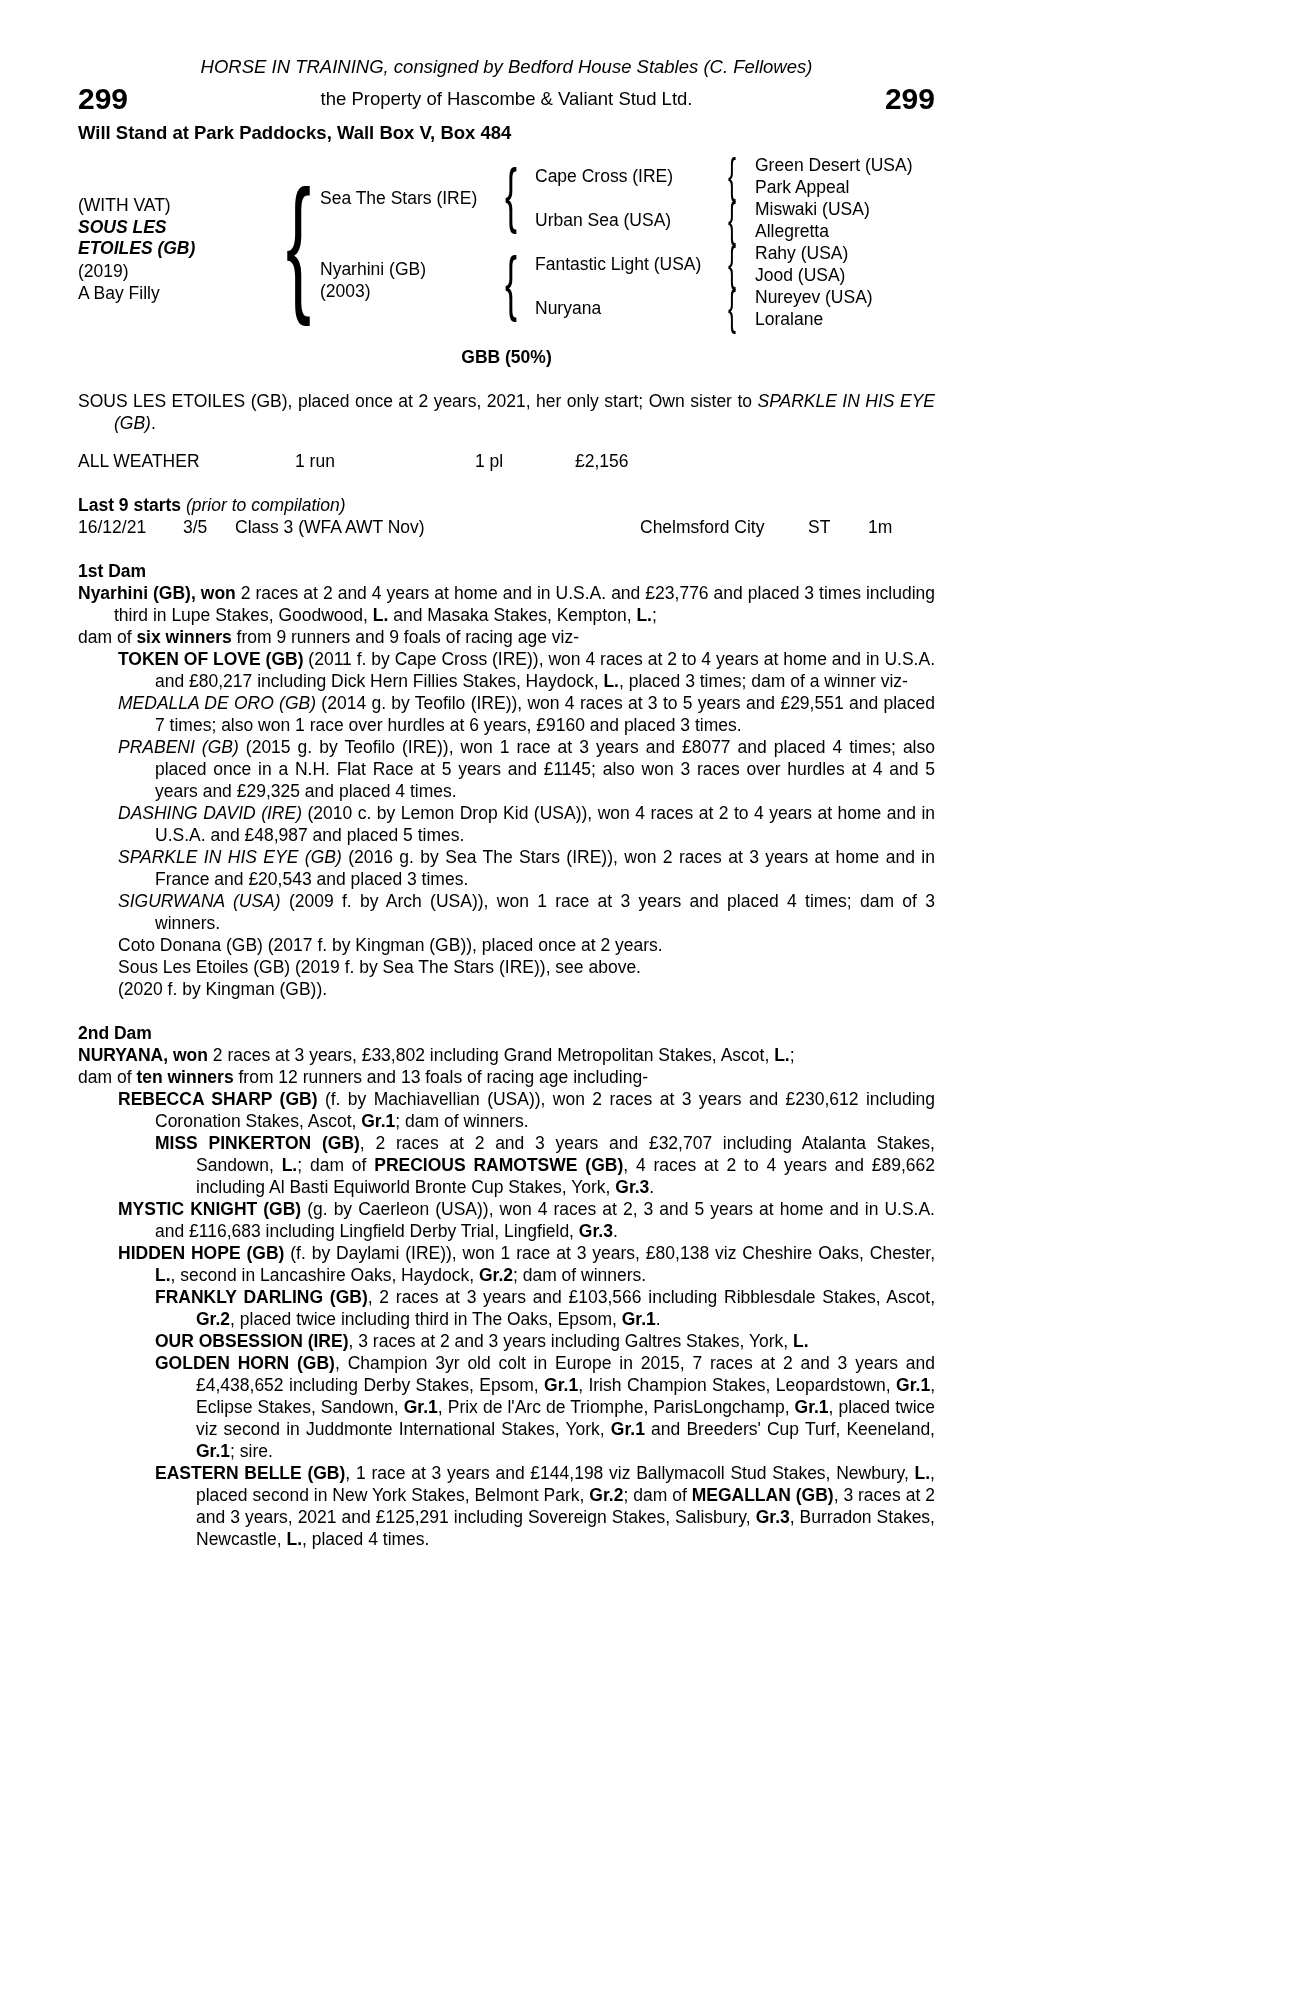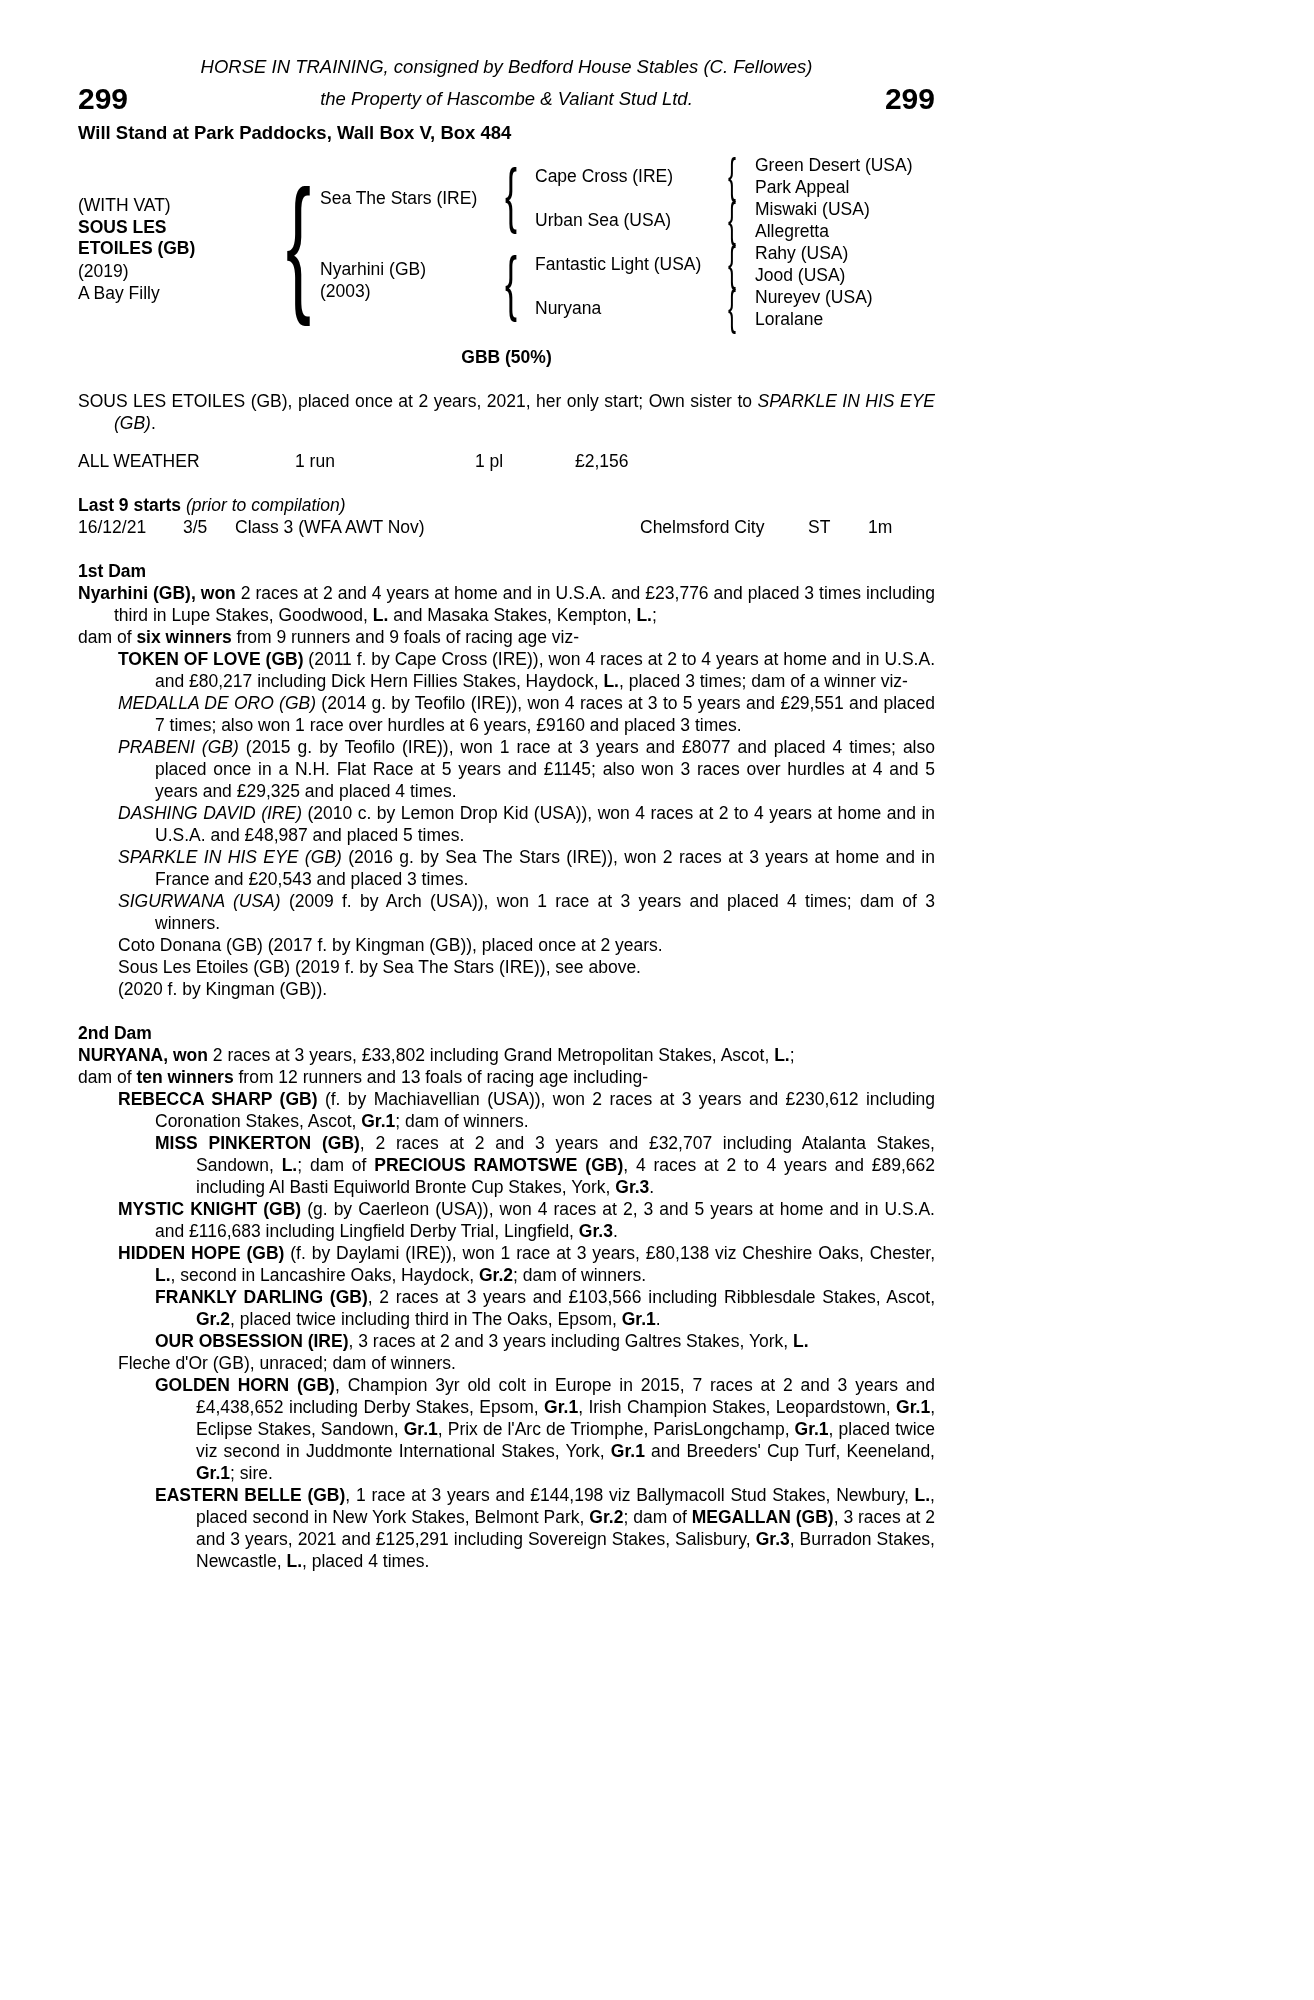--- a/index.html
+++ b/index.html
@@ -10,26 +10,26 @@
     font-size:17.5px; line-height:22px;
     position:relative;
   }
   .content { width:857px; margin-left:78px; padding-top:56px; }
 
   .consignor { text-align:center; font-style:italic; font-size:18.5px; }
   .lotrow { position:relative; height:38px; margin-top:2px; }
   .lotnum { font-size:30px; font-weight:bold; line-height:38px; }
   .lot-left { position:absolute; left:0; top:0; }
   .lot-right { position:absolute; right:0; top:0; }
-  .property { text-align:center; font-style:italic; font-size:18.5px; line-height:38px; }
+  .property { text-align:center; font-size:18.5px; line-height:38px; }
   .standline { font-weight:bold; font-size:18.5px; margin-top:4px; }
 
   .pedigree { position:relative; height:178px; margin-top:10px; }
   .ped-item { position:absolute; white-space:nowrap; }
-  .bold { font-weight:bold; }
+  .bold { font-weight:bold;font-style:italic; }
   .brace { position:absolute; font-weight:400; transform:scaleX(0.5); transform-origin:left center; }
 
   .gbb { text-align:center; font-weight:bold; margin-top:14px; }
 
   .para { text-align:justify; }
   .hang36 { padding-left:36px; text-indent:-36px; }
   .lvl1  { padding-left:77px;  text-indent:-37px; }
   .lvl1f { padding-left:77px; }
   .lvl2  { padding-left:118px; text-indent:-41px; }
 
@@ -133,17 +133,16 @@
 
   <div class="damhead">2nd Dam</div>
   <div class="para hang36"><span style="font-weight: bold;">NURYANA, won</span><span> 2 races at 3 years, £33,802 including Grand Metropolitan Stakes, Ascot, </span><span style="font-weight: bold;">L.</span><span>;</span></div>
   <div class="para"><span>dam of </span><span style="font-weight: bold;">ten winners</span><span> from 12 runners and 13 foals of racing age including-</span></div>
   <div class="para lvl1"><span style="font-weight: bold;">REBECCA SHARP (GB)</span><span> (f. by Machiavellian (USA)), won 2 races at 3 years and £230,612 including Coronation Stakes, Ascot, </span><span style="font-weight: bold;">Gr.1</span><span>; dam of winners.</span></div>
   <div class="para lvl2"><span style="font-weight: bold;">MISS PINKERTON (GB)</span><span>, 2 races at 2 and 3 years and £32,707 including Atalanta Stakes, Sandown, </span><span style="font-weight: bold;">L.</span><span>; dam of </span><span style="font-weight: bold;">PRECIOUS RAMOTSWE (GB)</span><span>, 4 races at 2 to 4 years and £89,662 including Al Basti Equiworld Bronte Cup Stakes, York, </span><span style="font-weight: bold;">Gr.3</span><span>.</span></div>
   <div class="para lvl1"><span style="font-weight: bold;">MYSTIC KNIGHT (GB)</span><span> (g. by Caerleon (USA)), won 4 races at 2, 3 and 5 years at home and in U.S.A. and £116,683 including Lingfield Derby Trial, Lingfield, </span><span style="font-weight: bold;">Gr.3</span><span>.</span></div>
   <div class="para lvl1"><span style="font-weight: bold;">HIDDEN HOPE (GB)</span><span> (f. by Daylami (IRE)), won 1 race at 3 years, £80,138 viz Cheshire Oaks, Chester, </span><span style="font-weight: bold;">L.</span><span>, second in Lancashire Oaks, Haydock, </span><span style="font-weight: bold;">Gr.2</span><span>; dam of winners.</span></div>
   <div class="para lvl2"><span style="font-weight: bold;">FRANKLY DARLING (GB)</span><span>, 2 races at 3 years and £103,566 including Ribblesdale Stakes, Ascot, </span><span style="font-weight: bold;">Gr.2</span><span>, placed twice including third in The Oaks, Epsom, </span><span style="font-weight: bold;">Gr.1</span><span>.</span></div>
   <div class="para lvl2"><span style="font-weight: bold;">OUR OBSESSION (IRE)</span><span>, 3 races at 2 and 3 years including Galtres Stakes, York, </span><span style="font-weight: bold;">L.</span></div>
-  <div class="para lvl1"><span>Fleche d'Or (GB), unraced; dam of winners.</span></div>
   <div class="para lvl2"><span style="font-weight: bold;">GOLDEN HORN (GB)</span><span>, Champion 3yr old colt in Europe in 2015, 7 races at 2 and 3 years and £4,438,652 including Derby Stakes, Epsom, </span><span style="font-weight: bold;">Gr.1</span><span>, Irish Champion Stakes, Leopardstown, </span><span style="font-weight: bold;">Gr.1</span><span>, Eclipse Stakes, Sandown, </span><span style="font-weight: bold;">Gr.1</span><span>, Prix de l'Arc de Triomphe, ParisLongchamp, </span><span style="font-weight: bold;">Gr.1</span><span>, placed twice viz second in Juddmonte International Stakes, York, </span><span style="font-weight: bold;">Gr.1</span><span> and Breeders' Cup Turf, Keeneland, </span><span style="font-weight: bold;">Gr.1</span><span>; sire.</span></div>
   <div class="para lvl2"><span style="font-weight: bold;">EASTERN BELLE (GB)</span><span>, 1 race at 3 years and £144,198 viz Ballymacoll Stud Stakes, Newbury, </span><span style="font-weight: bold;">L.</span><span>, placed second in New York Stakes, Belmont Park, </span><span style="font-weight: bold;">Gr.2</span><span>; dam of </span><span style="font-weight: bold;">MEGALLAN (GB)</span><span>, 3 races at 2 and 3 years, 2021 and £125,291 including Sovereign Stakes, Salisbury, </span><span style="font-weight: bold;">Gr.3</span><span>, Burradon Stakes, Newcastle, </span><span style="font-weight: bold;">L.</span><span>, placed 4 times.</span></div>
 
 </div>
 
 </body></html>

